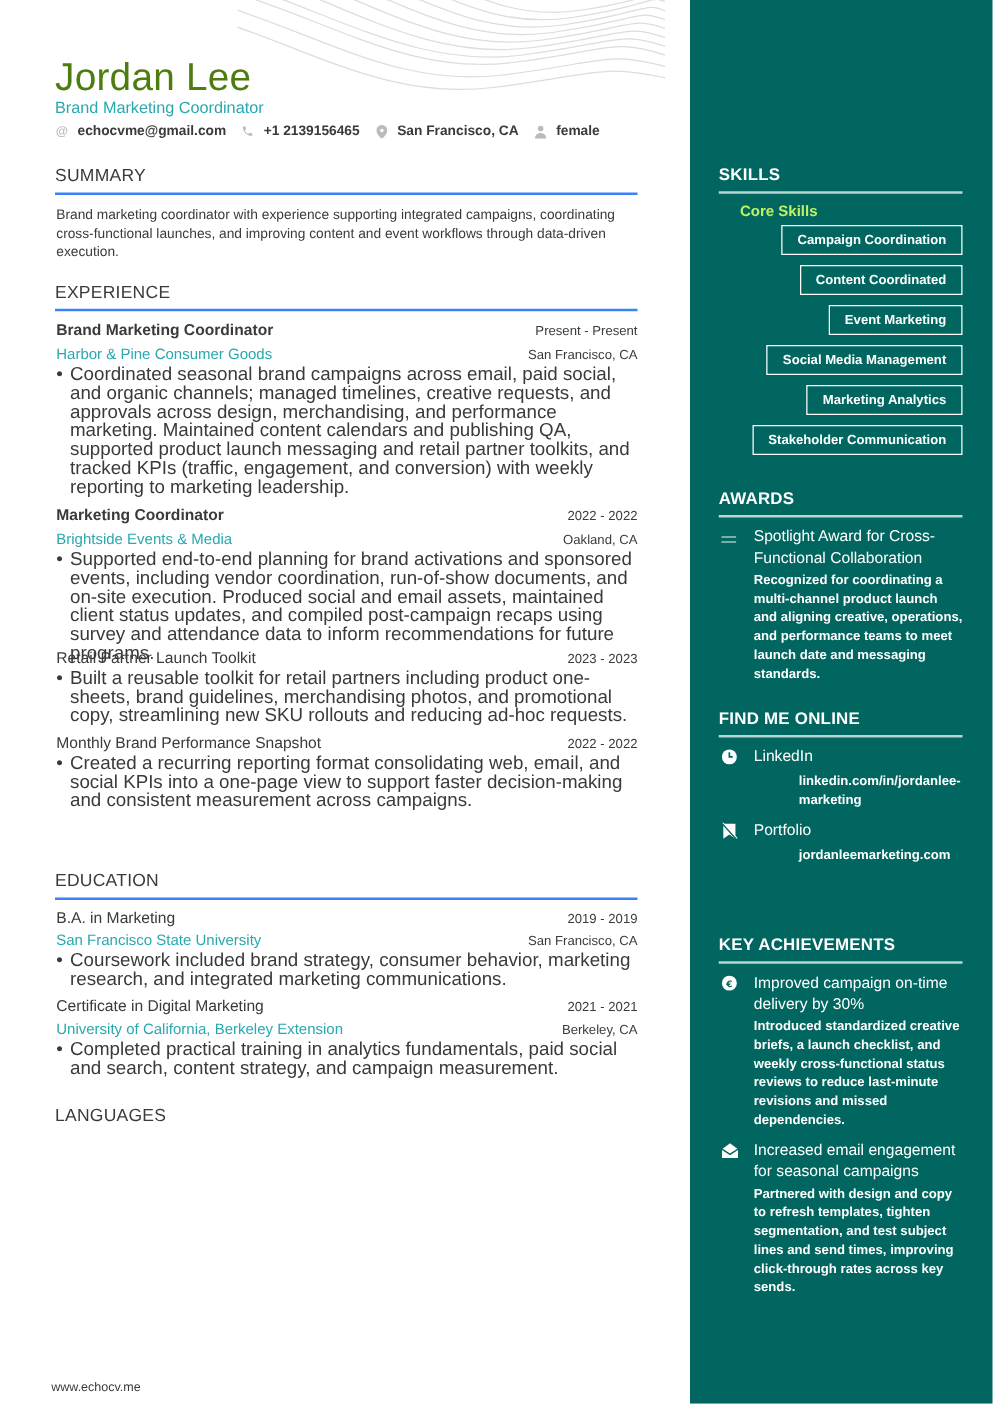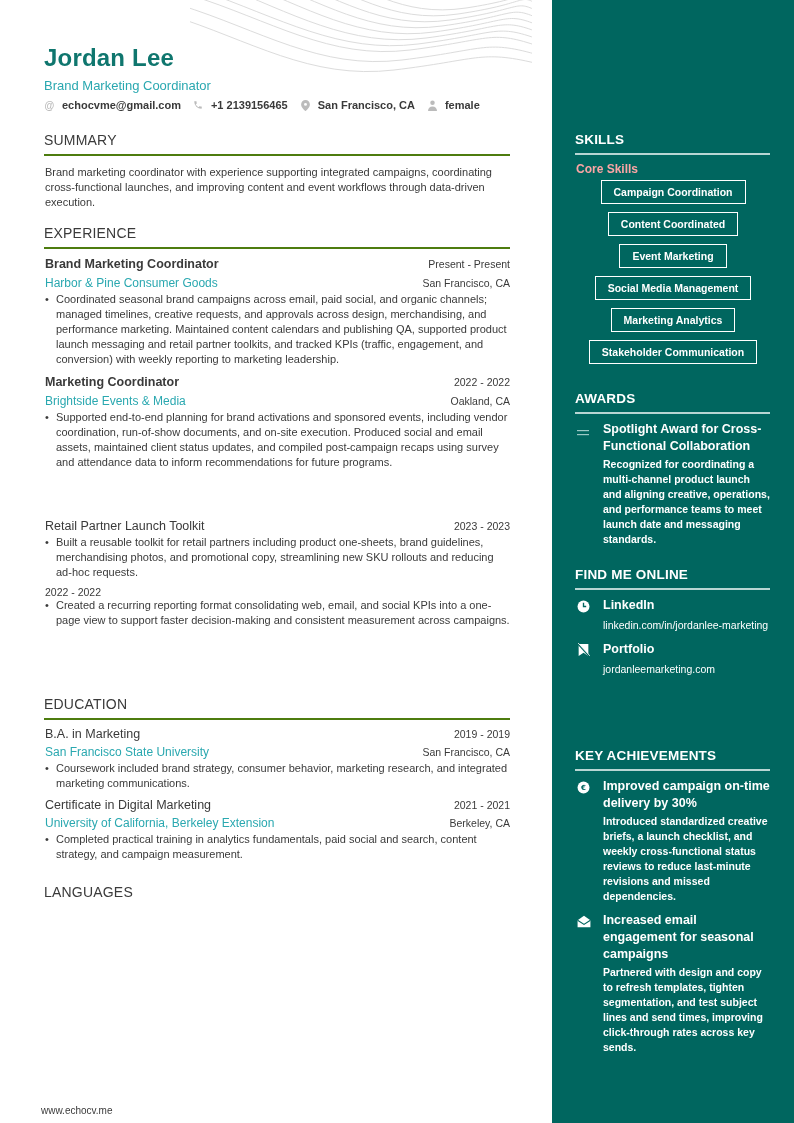--- a/index.html
+++ b/index.html
@@ -1,51 +1,51 @@
 <!DOCTYPE html>
 <html><head>
 <meta charset="utf-8">
 <style>
   * { box-sizing: border-box; margin: 0; padding: 0; }
   html, body { width: 794px; height: 1123px; background: #fff; overflow: hidden; }
   body { font-family: "Liberation Sans", "DejaVu Sans", sans-serif; color: #333; position: relative; }
   .left { position: absolute; left: 0; top: 0; width: 532px; height: 1123px; background: #fff; overflow: hidden; }
   .right { position: absolute; left: 552px; top: 0; width: 262px; height: 1123px; background: #00665f; color: #fff; }
   .waves { position: absolute; left: 190px; top: -10px; width: 345px; height: 100px; }
-  .name { position: absolute; left: 44px; top: 44px; font-size: 24px; font-weight: bold; color: #0f766e; letter-spacing: 0.2px; }
+  .name { position: absolute; left: 44px; top: 44px; font-size: 31px; font-weight: normal; color: #4d7c0f; letter-spacing: 0.2px; }
   .role { position: absolute; left: 44px; top: 78px; font-size: 13px; color: #2aa8b0; }
   .contacts { position: absolute; left: 44px; top: 99px; display: flex; align-items: center; font-size: 11px; font-weight: bold; color: #3a3a3a; }
   .contact { display: flex; align-items: center; margin-right: 12px; }
   .cicon { width: 11px; height: 11px; margin-right: 7px; display: inline-flex; align-items: center; justify-content: center; color: #bbb; font-size: 10px; }
   .section { position: absolute; left: 44px; width: 466px; }
-  .sec-title { font-size: 14px; color: #3a3a3a; padding-bottom: 6px; border-bottom: 2px solid #4d7c0f; margin-bottom: 6px; letter-spacing: 0.2px; }
+  .sec-title { font-size: 14px; color: #3a3a3a; padding-bottom: 6px; border-bottom: 2px solid #3b82f6; margin-bottom: 6px; letter-spacing: 0.2px; }
   .para { font-size: 11px; line-height: 15px; color: #3a3a3a; padding-left: 1px; }
   .entry { margin-bottom: 6px; }
   .row { display: flex; justify-content: space-between; align-items: baseline; padding-left: 1px; }
   .etitle { font-size: 12.5px; font-weight: bold; color: #3a3a3a; line-height: 19px; }
   .ptitle { font-size: 12.5px; color: #3a3a3a; line-height: 17px; }
   .date { font-size: 10.5px; color: #3a3a3a; }
   .org { font-size: 12px; color: #2aa8b0; line-height: 18px; }
   .loc { font-size: 10.5px; color: #3a3a3a; }
   .bullets { list-style: none; padding-left: 1px; }
-  .bullets li { position: relative; padding-left: 11px; font-size: 11px; line-height: 15px; color: #3a3a3a; }
+  .bullets li { position: relative; padding-left: 11px; font-size: 15px; line-height: 15px; color: #3a3a3a; }
   .bullets li::before { content: "•"; position: absolute; left: 0; top: 0; }
   .footer { position: absolute; left: 41px; top: 1105px; font-size: 10px; color: #3a3a3a; }
 
   .rsec { position: absolute; left: 23px; width: 195px; }
   .rtitle { font-size: 13.5px; font-weight: bold; color: #fff; padding-bottom: 6px; border-bottom: 2px solid #b8d6d3; margin-bottom: 7px; letter-spacing: 0.2px; }
-  .sub { font-size: 12px; font-weight: bold; color: #fca5a5; margin: 0 0 4px 1px; }
-  .skills { display: flex; flex-direction: column; align-items: center; padding-left: 1px; }
+  .sub { font-size: 12px; font-weight: bold; color: #bef264; margin: 0 0 4px 17px; }
+  .skills { display: flex; flex-direction: column; align-items: flex-end; padding-left: 1px; }
   .skill { border: 1px solid #fff; padding: 5px 12px; font-size: 10.5px; font-weight: bold; color: #fff; margin-bottom: 8px; }
   .ritem { display: flex; margin-bottom: 8px; }
   .ricon { width: 28px; flex: 0 0 28px; padding-top: 2px; padding-left: 2px; }
   .rbody { flex: 1; }
-  .rhead { font-size: 12.5px; font-weight: bold; line-height: 17px; color: #fff; }
+  .rhead { font-size: 12.5px; font-weight: normal; line-height: 17px; color: #fff; }
   .rtext { font-size: 10.5px; font-weight: bold; line-height: 15px; color: #fff; margin-top: 2px; }
-  .rlink { font-size: 10.5px; font-weight: normal; line-height: 15px; color: #fff; margin-top: 4px; }
+  .rlink { font-size: 10.5px; font-weight: bold; line-height: 15px; color: #fff; margin-top: 4px; margin-left: 36px; }
 </style>
 </head>
 <body>
 
 <div class="left">
   <svg class="waves" viewBox="0 0 345 100" fill="none" stroke="#dcdcdc" stroke-width="1">
     <path d="M0 5 C80 30 140 70 220 60 S300 40 345 55"></path>
     <path d="M10 0 C90 28 150 64 228 54 S305 34 345 48"></path>
     <path d="M30 -5 C100 22 160 58 236 48 S310 28 345 41"></path>
     <path d="M50 -8 C115 16 170 52 244 42 S315 22 345 34"></path>
@@ -132,20 +132,21 @@
       <div class="row">
         <span class="ptitle">Retail Partner Launch Toolkit</span>
         <span class="date">2023 - 2023</span>
       </div>
       <ul class="bullets">
           <li>Built a reusable toolkit for retail partners including product one-sheets, brand guidelines, merchandising photos, and promotional copy, streamlining new SKU rollouts and reducing ad-hoc requests.</li>
         </ul>
     </div>
     <div class="entry">
       <div class="row">
+        <span class="ptitle">Monthly Brand Performance Snapshot</span>
         <span class="date">2022 - 2022</span>
       </div>
       <ul class="bullets">
           <li>Created a recurring reporting format consolidating web, email, and social KPIs into a one-page view to support faster decision-making and consistent measurement across campaigns.</li>
         </ul>
     </div>
   </div>
 
   <div class="section" style="top:696px;">
     <div class="sec-title">EDUCATION</div>

